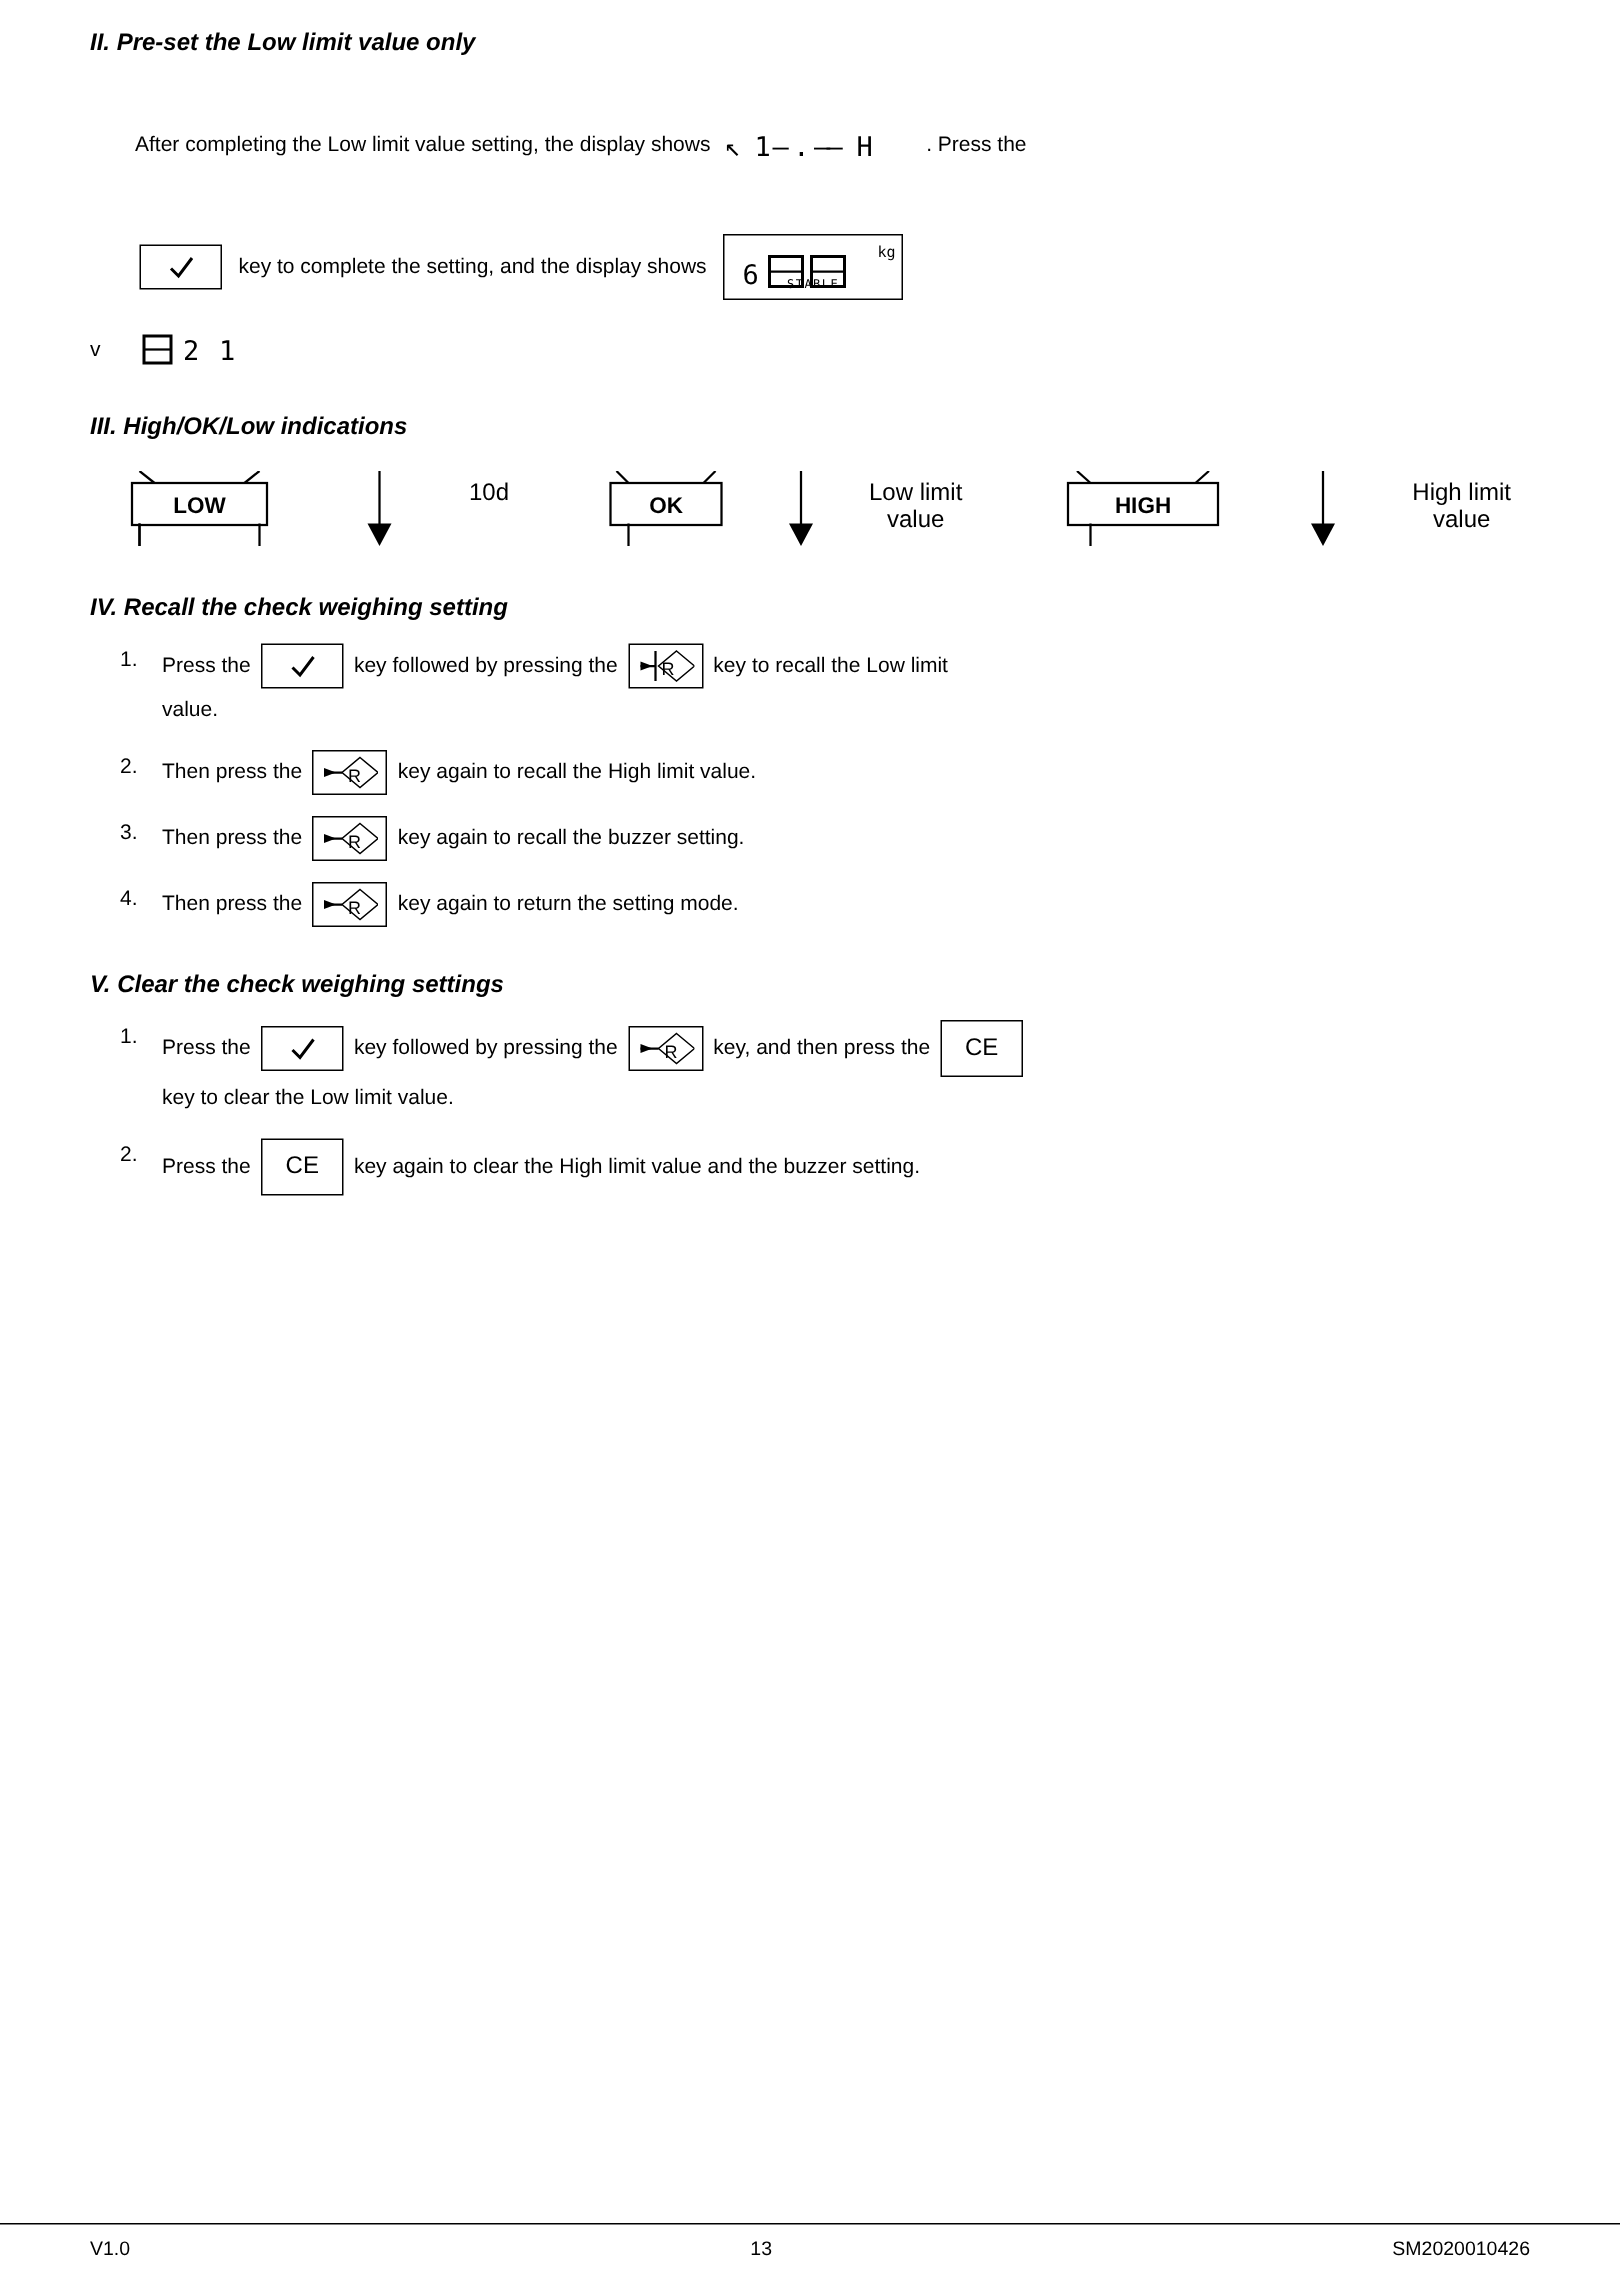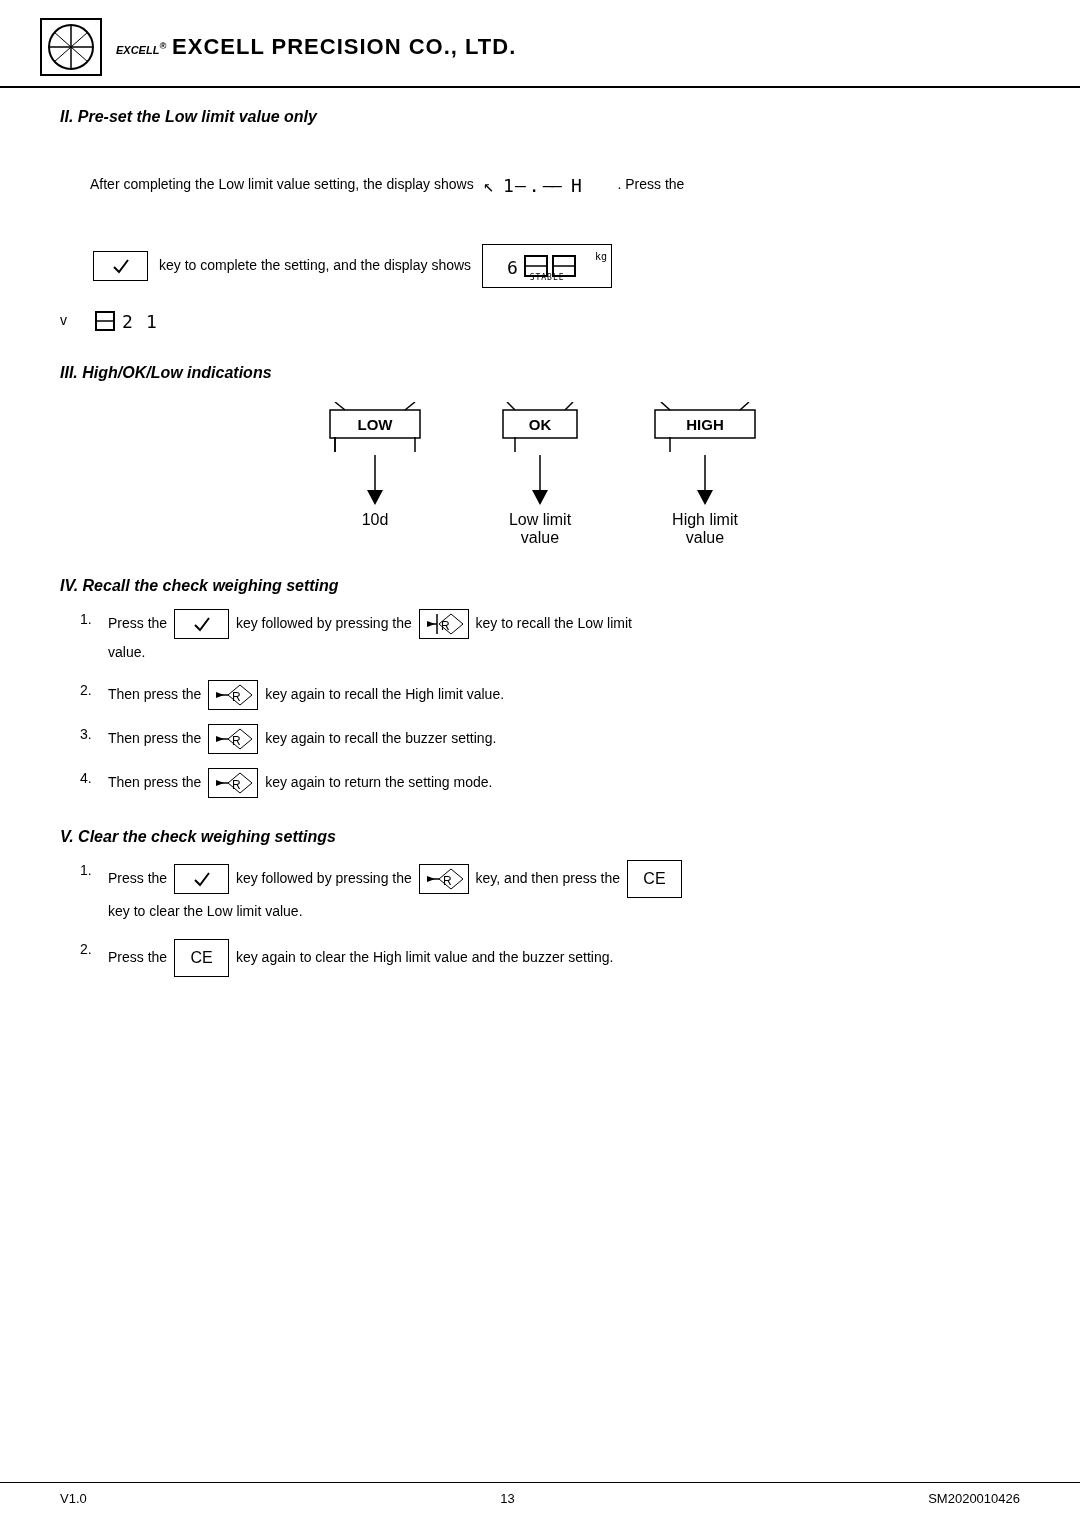--- a/index.html
+++ b/index.html
@@ -60,23 +60,23 @@
       margin: 0 3px;
     }
     .inline-key-ce {
       font-weight: normal;
       font-size: 16px;
       min-width: 55px;
       min-height: 30px;
     }
     .display-seg {
       display: inline-flex;
-      align-items: center;
+      align-items: flex-end;
       border: 1.5px solid #000;
-      padding: 4px 24px;
+      padding: 4px 12px;
       min-width: 100px;
       min-height: 36px;
       font-family: monospace;
       font-size: 18px;
       vertical-align: middle;
       margin: 0 3px;
       position: relative;
     }
     .display-seg .kg-label {
       font-size: 10px;
@@ -105,22 +105,22 @@
     
     .diagram-container {
       display: flex;
       justify-content: center;
       align-items: flex-start;
       gap: 60px;
       margin: 20px 0 10px 0;
     }
     .diagram-col {
       display: flex;
-      flex-direction: column;
-      align-items: center;
+      flex-direction: row;
+      align-items: flex-start;
       gap: 0;
     }
     .diagram-label {
       text-align: center;
       font-size: 16px;
       margin-top: 6px;
     }
     
     .footer {
       position: absolute;
@@ -172,36 +172,20 @@
       vertical-align: middle;
       margin: 0 4px;
       border: none;
     }
   </style>
 </head>
 <body>
 
 <div class="page">
 
-  <div class="header">
-    <div style="display:flex; align-items:center; margin-right: 14px;">
-      <svg width="62" height="58" viewBox="0 0 62 58">
-        <rect x="1" y="1" width="60" height="56" fill="none" stroke="#000" stroke-width="2"></rect>
-        <circle cx="31" cy="29" r="22" fill="none" stroke="#000" stroke-width="2"></circle>
-        <line x1="31" y1="7" x2="31" y2="51" stroke="#000" stroke-width="1.5"></line>
-        <line x1="9" y1="29" x2="53" y2="29" stroke="#000" stroke-width="1.5"></line>
-        <line x1="14" y1="14" x2="48" y2="44" stroke="#000" stroke-width="1"></line>
-        <line x1="48" y1="14" x2="14" y2="44" stroke="#000" stroke-width="1"></line>
-      </svg>
-    </div>
-    <div>
-      <span class="excell-label">EXCELL<sup>®</sup></span>
-      <span class="company-name">EXCELL PRECISION CO., LTD.</span>
-    </div>
-  </div>
 
   <div class="content">
 
     <div class="section">
       <div class="section-title">II.  Pre-set the Low limit value only</div>
 
       <div class="indent">
         <p>
           <span>After completing the Low limit value setting, the display shows</span>
           

